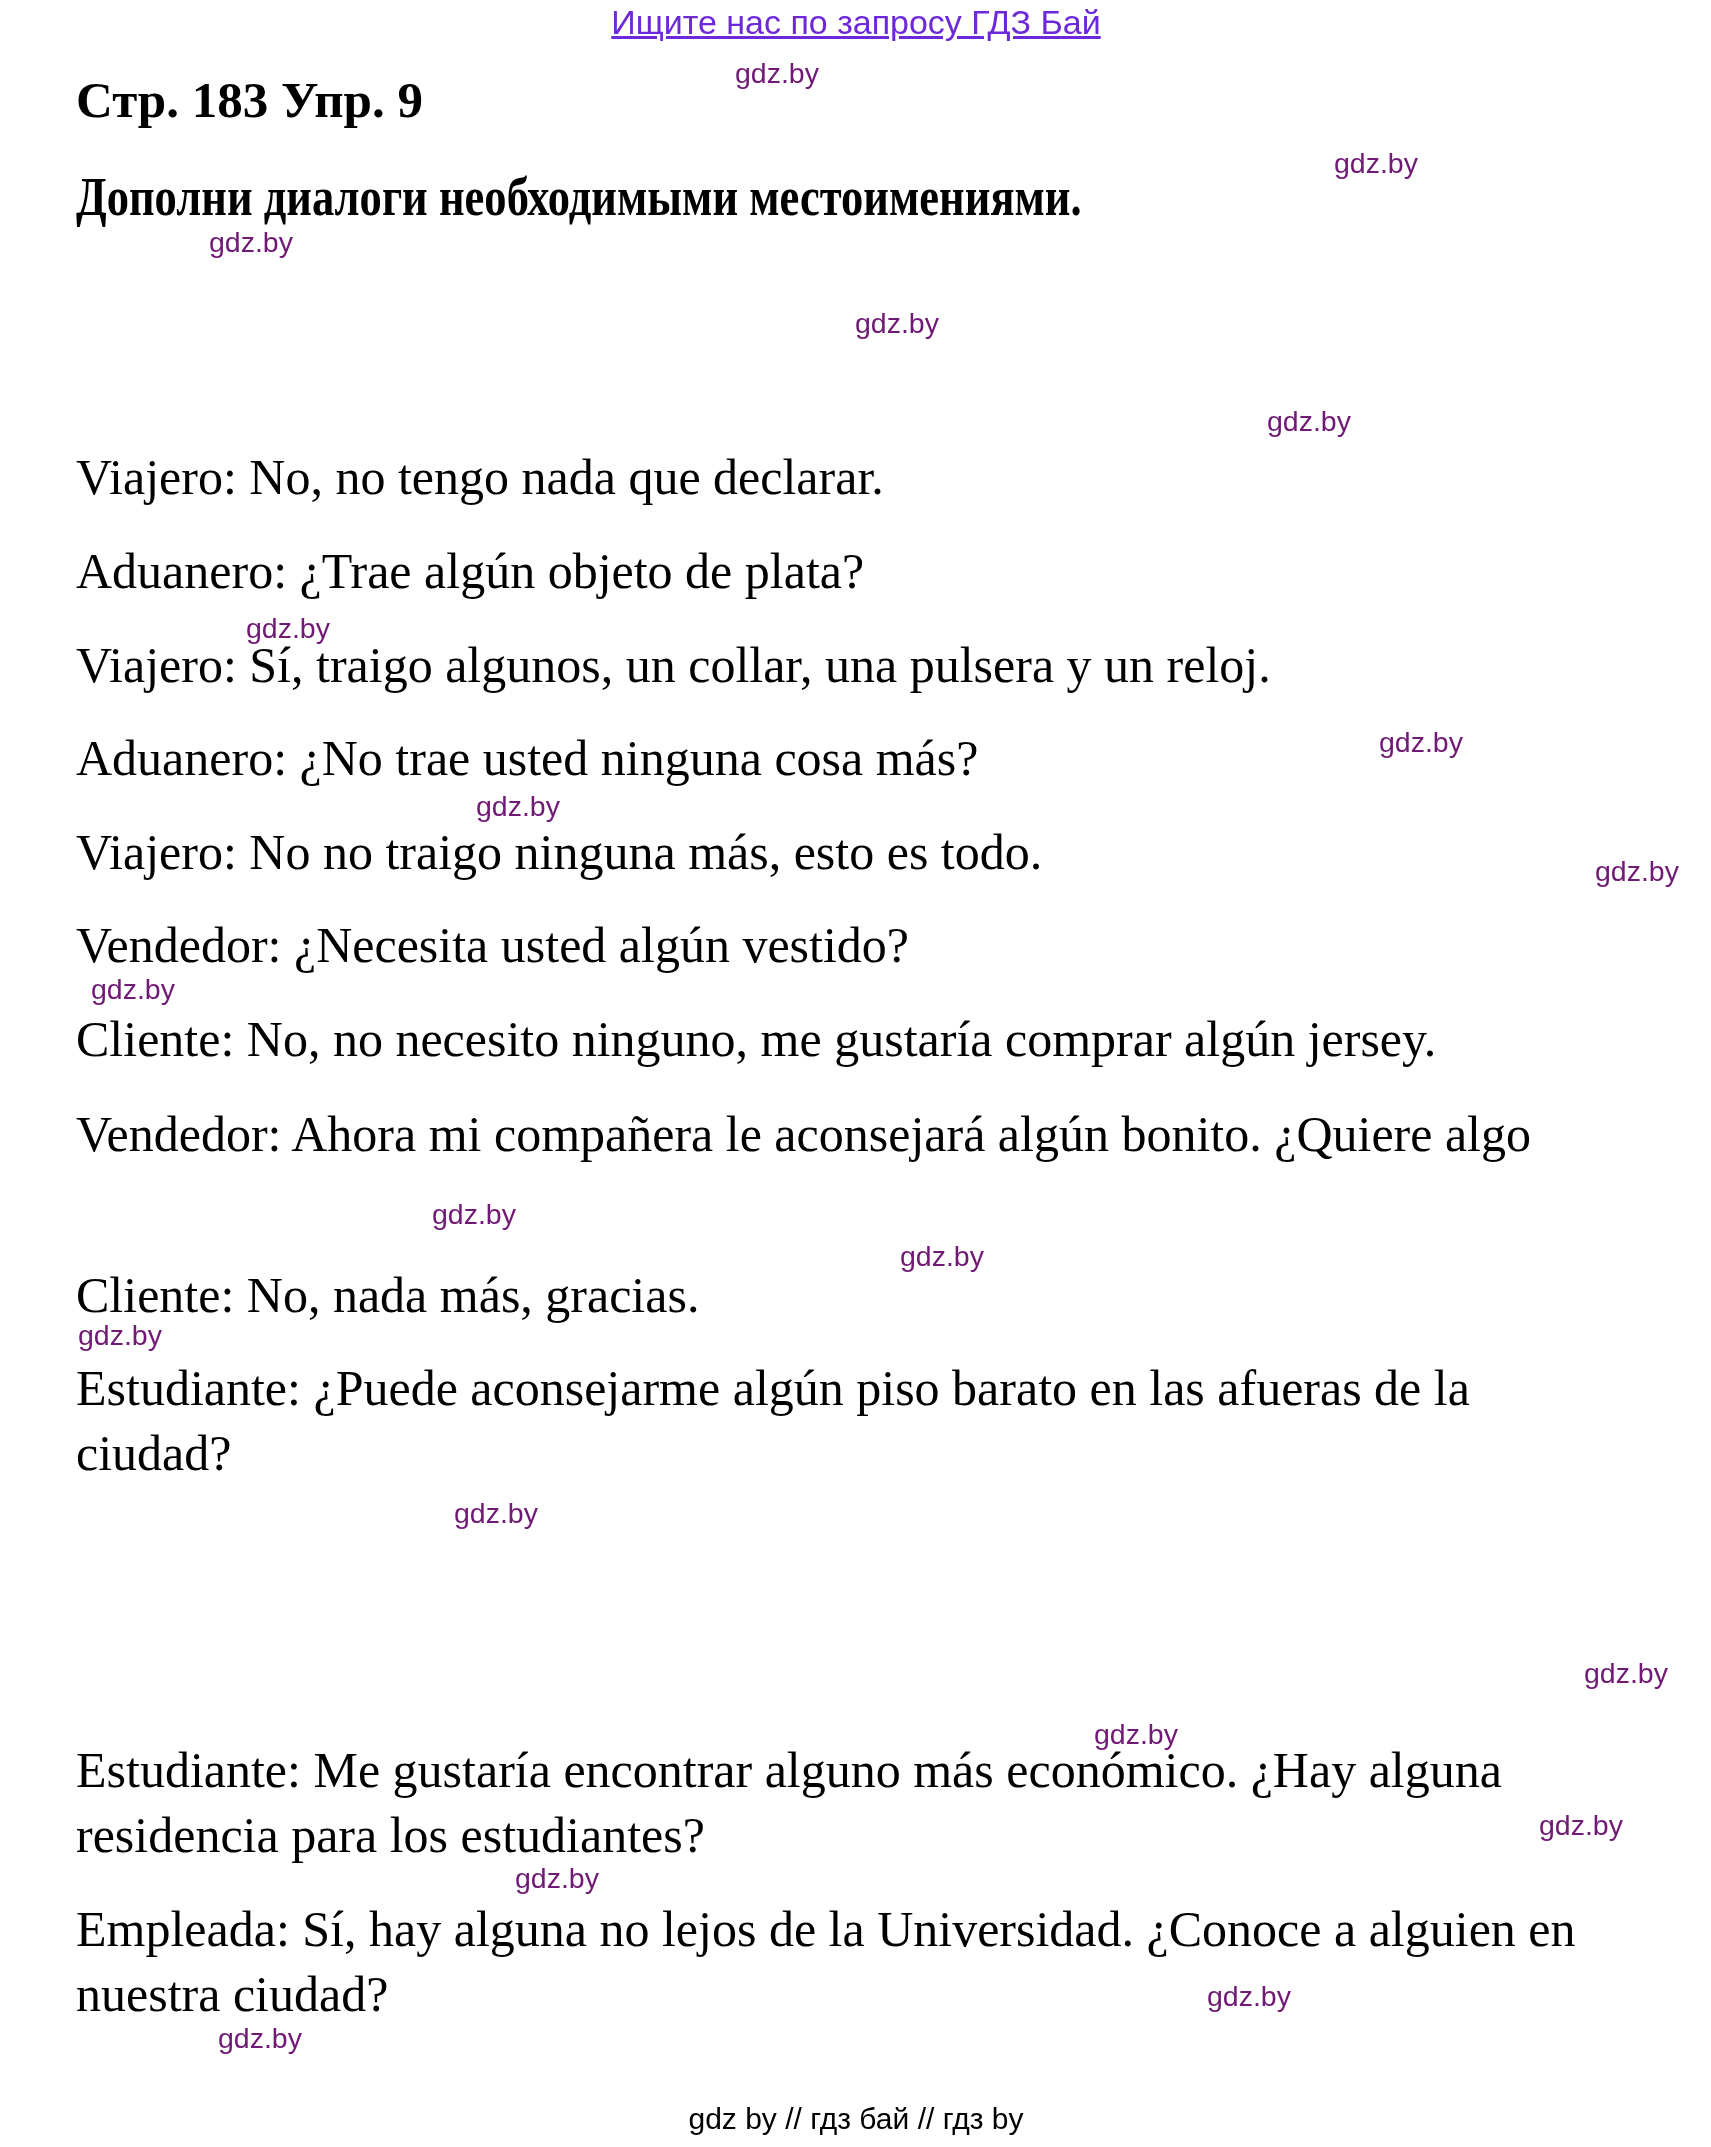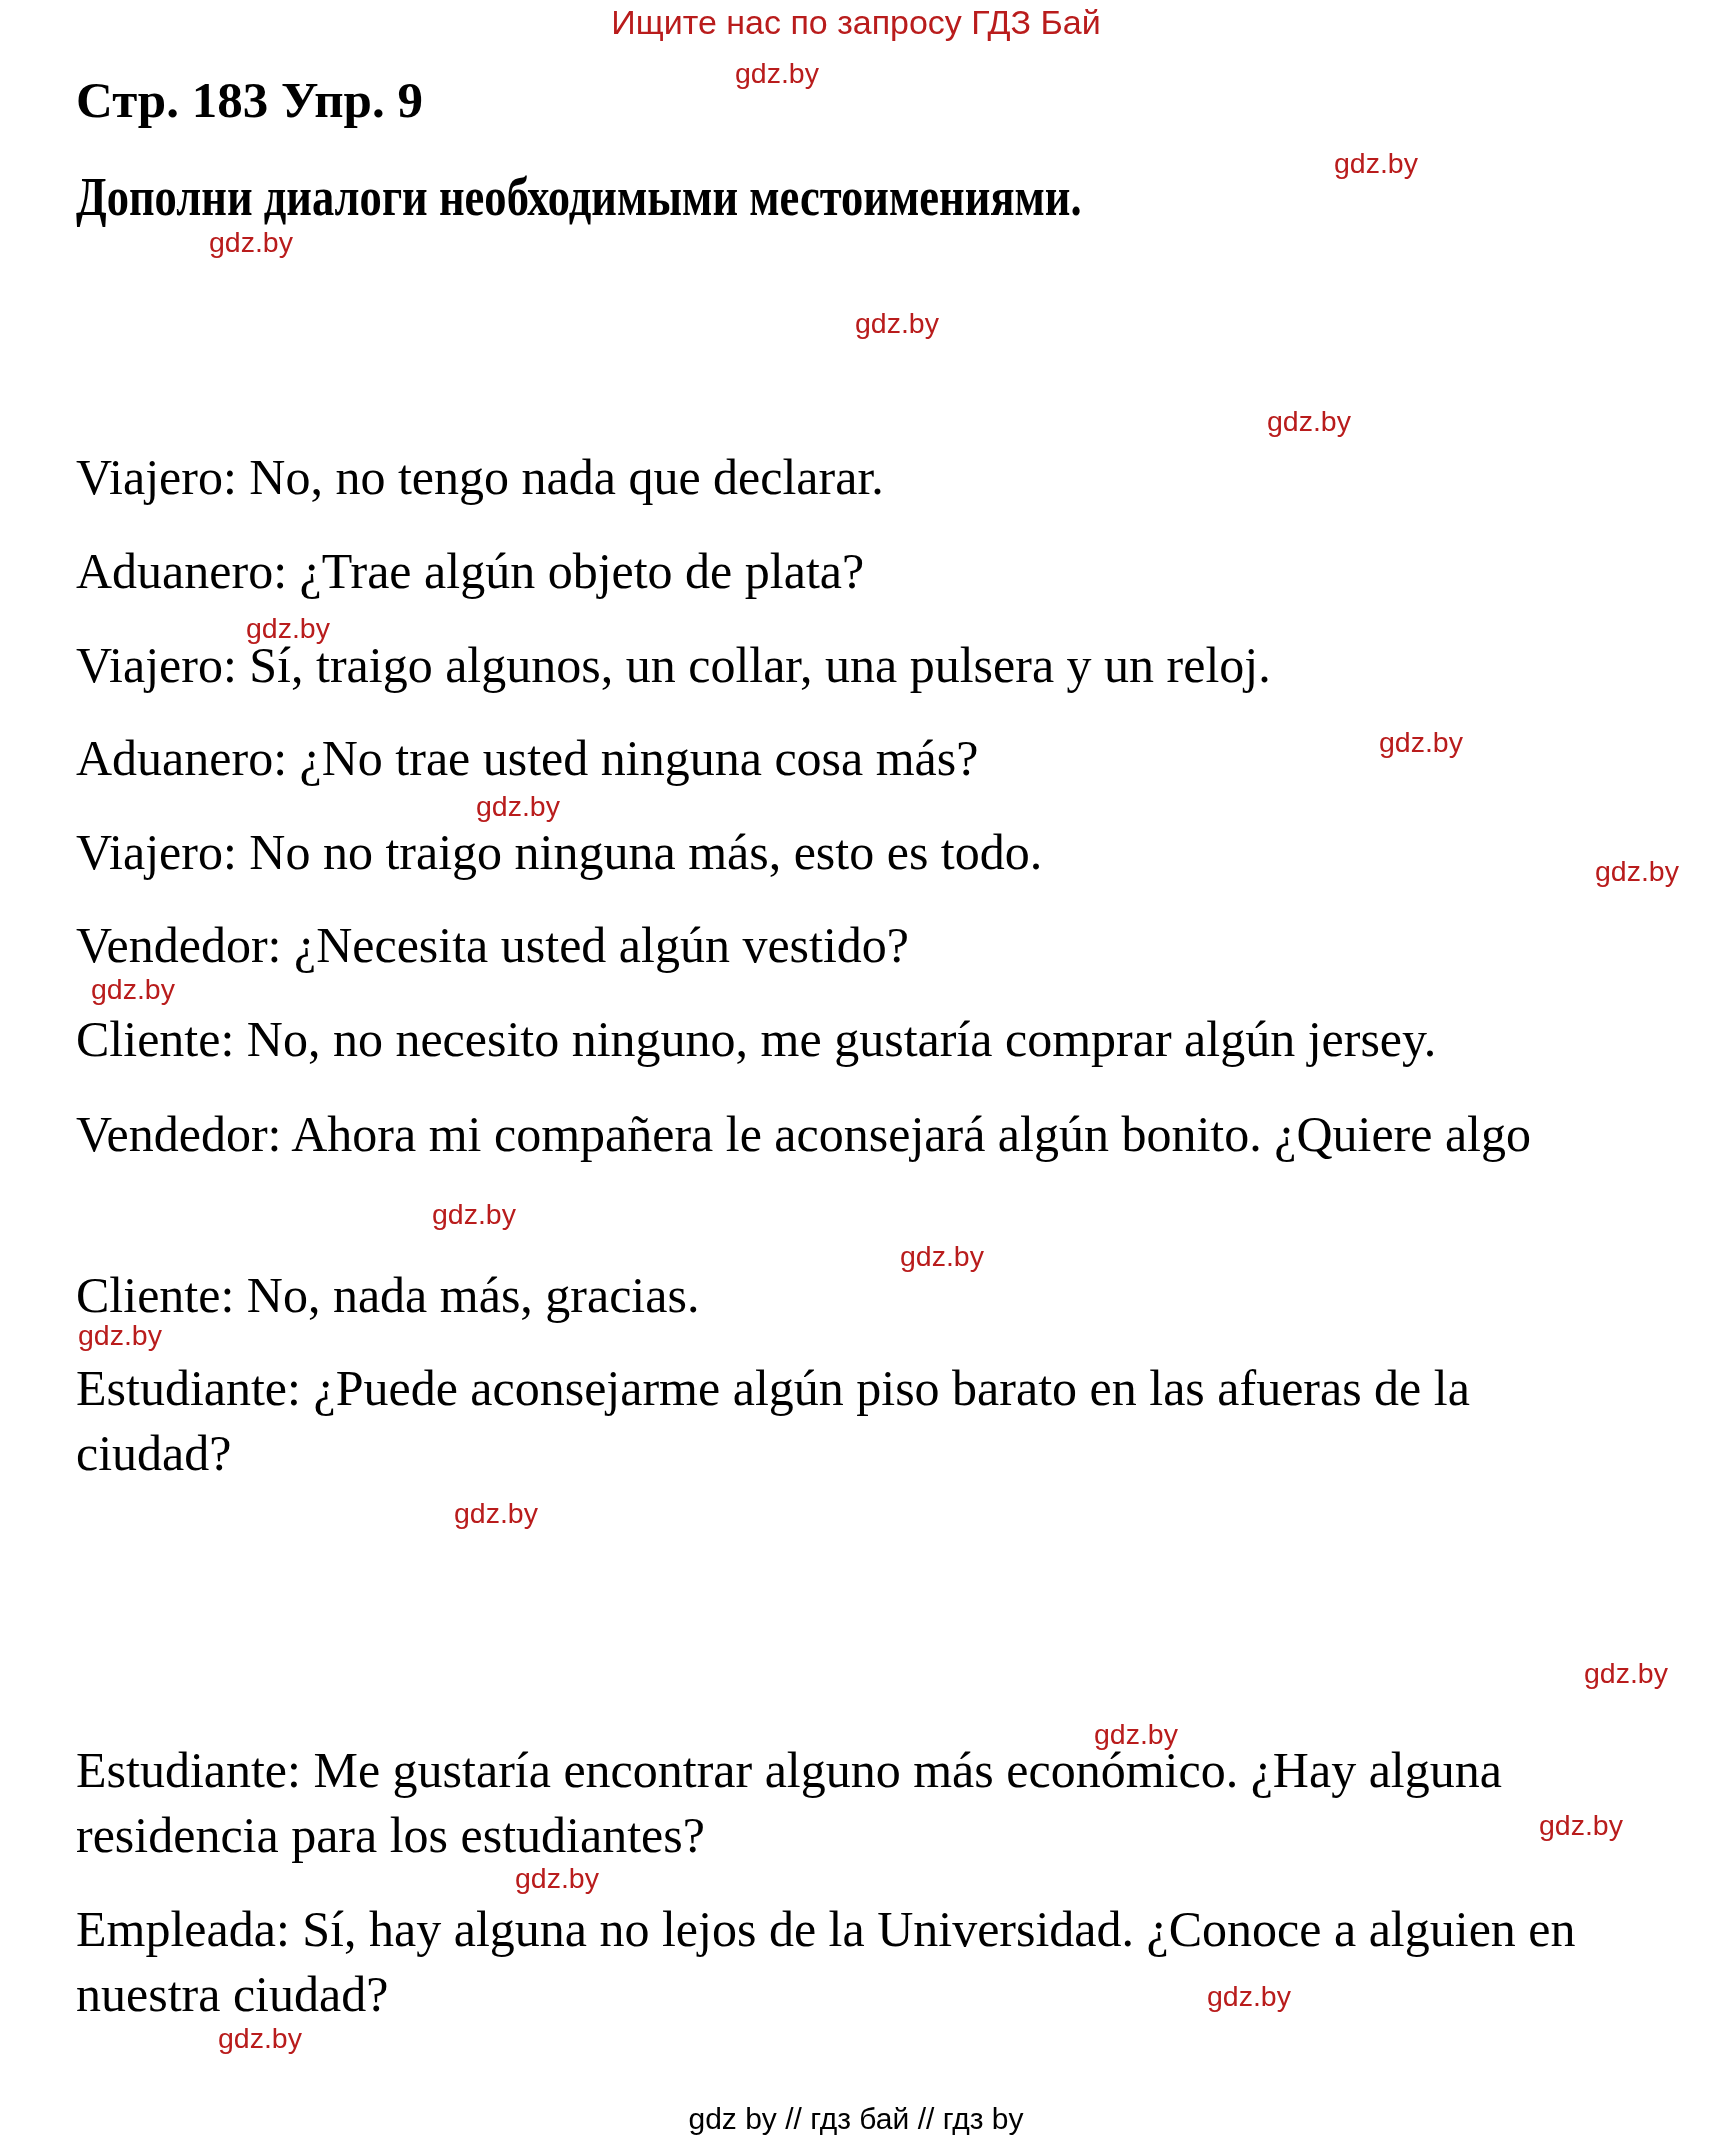--- a/index.html
+++ b/index.html
@@ -13,22 +13,23 @@
     color:#000000;
   }
   .promo{
     position:absolute;
     top:1.8px; left:0;
     width:100%;
     text-align:center;
     font-family:"Liberation Sans", sans-serif;
     font-size:34px;
     line-height:41px;
-    color:#b91c1c;
+    color:#6d28d9;
     white-space:nowrap;
+    text-decoration:underline;
   }
   .page-label{
     position:absolute;
     left:76px; top:68px;
     font-size:51px;
     line-height:65px;
     font-weight:700;
     white-space:nowrap;
   }
   .task-title{
@@ -50,21 +51,21 @@
   }
   .dline{
     display:block;
     white-space:nowrap;
   }
   .wm{
     position:absolute;
     font-family:"Liberation Sans", sans-serif;
     font-size:28.5px;
     line-height:33px;
-    color:#b91c1c;
+    color:#701a75;
     white-space:nowrap;
     text-align:right;
   }
   .footer{
     position:absolute;
     left:0; top:2101px;
     width:100%;
     text-align:center;
     font-family:"Liberation Sans", sans-serif;
     font-size:30px;

